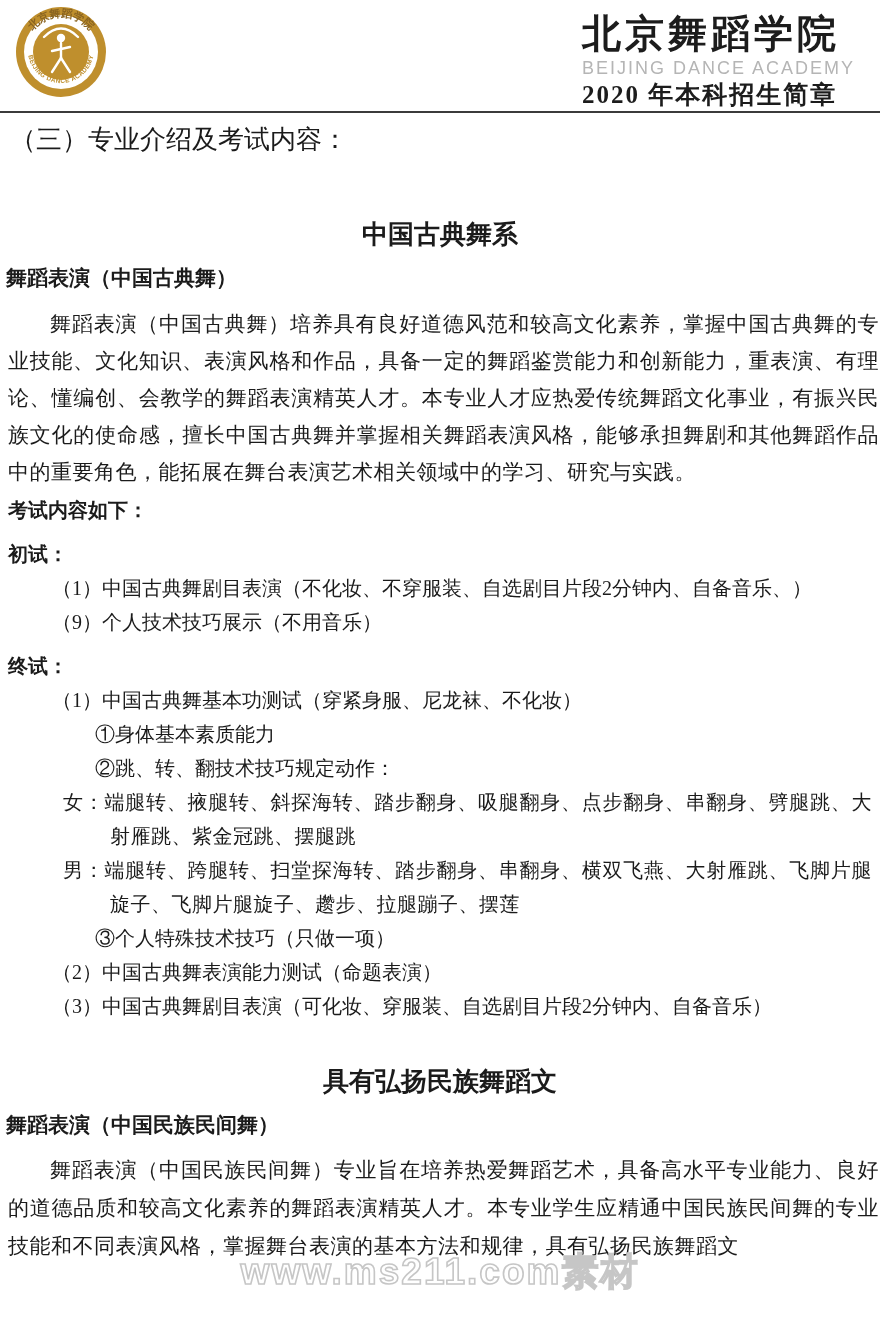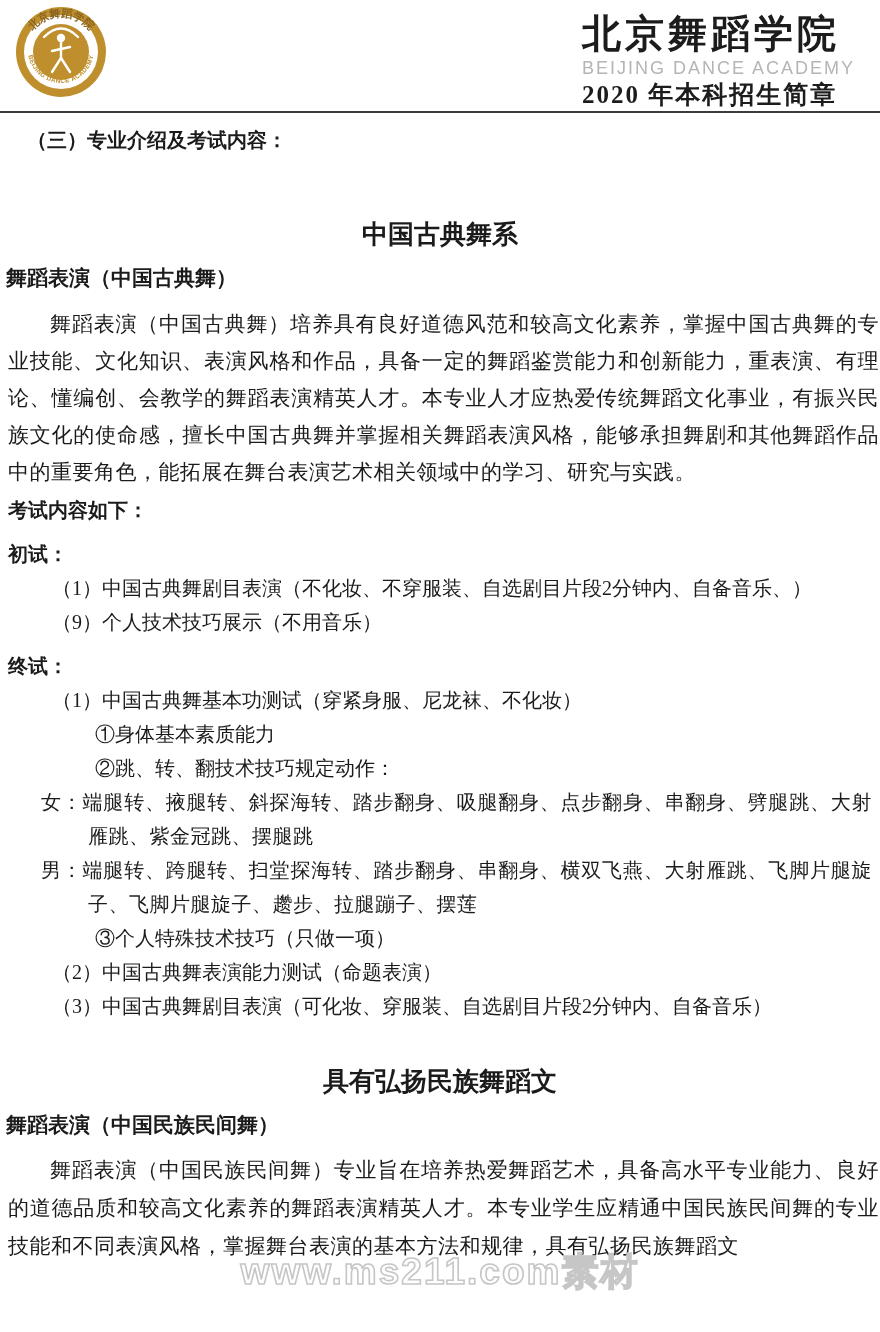--- a/index.html
+++ b/index.html
@@ -20,36 +20,36 @@
   .hdr-en {
     font-family:"Liberation Sans","DejaVu Sans",sans-serif;
     font-size:18px; letter-spacing:2px; color:#b5b5b5; line-height:20px;
     white-space:nowrap; margin-top:0px;
   }
   .hdr-sub {
     font-size:25px; font-weight:bold; letter-spacing:2px; line-height:30px;
     white-space:nowrap; margin-top:2px; color:#1c1c1c;
   }
   
-  .h-three { margin:13px 8px 0 27px; font-size:20px; font-weight:bold; line-height:28px; }
+  .h-three { margin:13px 8px 0 10px; font-size:26px; font-weight:normal; line-height:28px; }
   .dept-title { text-align:center; font-size:26px; font-weight:bold; line-height:30px; }
   .dept-title.first { margin-top:66px; }
   .dept-title.second { margin-top:44px; }
   .major-title { margin:14px 8px 0 6px; font-size:21px; font-weight:bold; line-height:28px; }
   .intro-para {
     margin:14px 1px 0 8px; font-size:21px; line-height:37px;
     text-align:justify; text-indent:2em; letter-spacing:0.5px;
   }
   .intro-para.folk { line-height:38px; margin-top:12px; }
   .exam-heading { margin:0 8px 0 8px; font-size:20px; font-weight:bold; line-height:34px; padding-top:2px; }
   .round-label { margin:0 8px 0 8px; font-size:20px; font-weight:bold; line-height:34px; padding-top:10px; }
   .exam-item { margin:0 8px 0 0; padding-left:52px; font-size:20px; line-height:34px; }
   .sub-item  { margin:0 8px 0 0; padding-left:95px; font-size:20px; line-height:34px; }
   .gender-line {
-    margin:0 8px 0 0; padding-left:88px; text-indent:-47px;
+    margin:0 8px 0 0; padding-left:110px; text-indent:-47px;
     font-size:20px; line-height:34px; text-align:justify; letter-spacing:0.5px;
   }
   
   .watermark {
     position:absolute; top:1247px; left:50%; transform:translateX(-50%);
     font-family:"Liberation Sans","DejaVu Sans",sans-serif; font-weight:bold;
     font-size:37px; letter-spacing:2px; white-space:nowrap;
     color:rgba(255,255,255,0.30); -webkit-text-stroke:1.6px #c6c6c6;
     z-index:5; pointer-events:none;
   }

